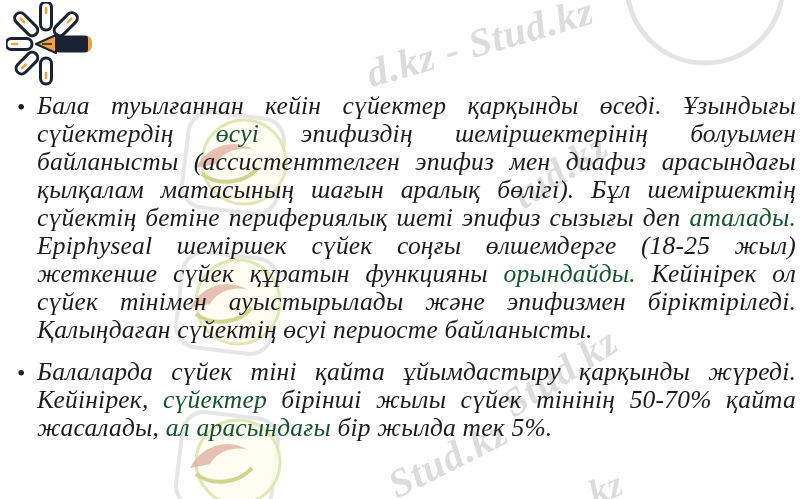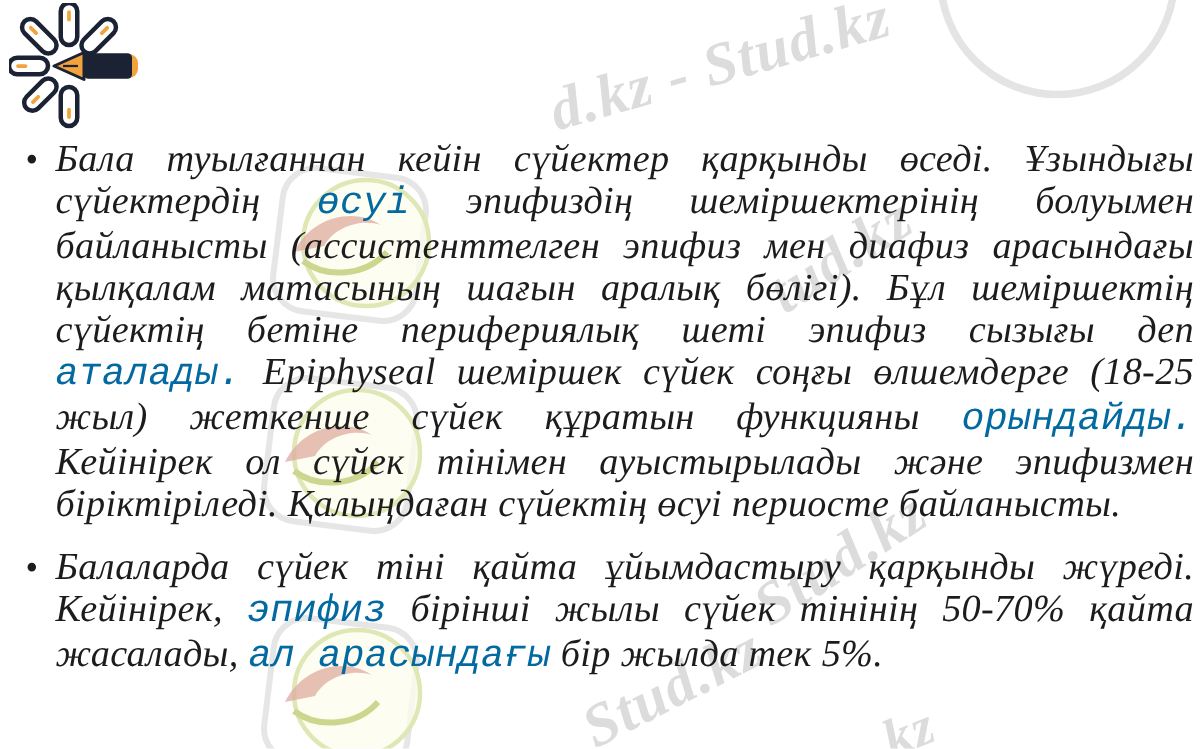--- a/index.html
+++ b/index.html
@@ -39,21 +39,21 @@
     line-height:28px;
     color:#1c1c1c;
     text-align:justify;
     letter-spacing:0.2px;
   }
   .bullet-glyph{
     position:absolute;left:17px;top:1px;
     font-size:24px;font-style:normal;
     color:#1c1c1c;
   }
-  .muted{color:#0369a1;font-family:Liberation Mono, monospace;}
+  .muted{color:#14532d;}
 </style>
 </head>
 <body>
 
 <div class="slide">
 
   <div class="wm-layer">
 
     <svg class="wm-logo" style="left:600px;top:-80px" width="200" height="160" viewBox="0 0 200 160">
       <circle cx="105" cy="65" r="78" fill="none" stroke="#e4e4e4" stroke-width="5"></circle>
@@ -135,17 +135,17 @@
     <line x1="36" y1="42" x2="46" y2="42" stroke="#1b2233" stroke-width="1.5"></line>
   </svg>
 
   <div class="content">
     <div class="bullet-item">
       <span class="bullet-glyph">•</span>
       <span><span>Бала туылғаннан кейін сүйектер қарқынды өседі. Ұзындығы сүйектердің </span><span class="muted">өсуі</span><span> эпифиздің шеміршектерінің болуымен байланысты (ассистенттелген эпифиз мен диафиз арасындағы қылқалам матасының шағын аралық бөлігі). Бұл шеміршектің сүйектің бетіне перифериялық шеті эпифиз сызығы деп </span><span class="muted">аталады.</span><span> Epiphyseal шеміршек сүйек соңғы өлшемдерге (18-25 жыл) жеткенше сүйек құратын функцияны </span><span class="muted">орындайды.</span><span> Кейінірек ол сүйек тінімен ауыстырылады және эпифизмен біріктіріледі. Қалыңдаған сүйектің өсуі периосте байланысты.</span></span>
     </div>
     <div class="bullet-item">
       <span class="bullet-glyph">•</span>
-      <span><span>Балаларда сүйек тіні қайта ұйымдастыру қарқынды жүреді. Кейінірек, </span><span class="muted">эпифиз</span><span> бірінші жылы сүйек тінінің 50-70% қайта жасалады, </span><span class="muted">ал арасындағы</span><span> бір жылда тек 5%.</span></span>
+      <span><span>Балаларда сүйек тіні қайта ұйымдастыру қарқынды жүреді. Кейінірек, </span><span class="muted">сүйектер</span><span> бірінші жылы сүйек тінінің 50-70% қайта жасалады, </span><span class="muted">ал арасындағы</span><span> бір жылда тек 5%.</span></span>
     </div>
   </div>
 
 </div>
 
 </body></html>

